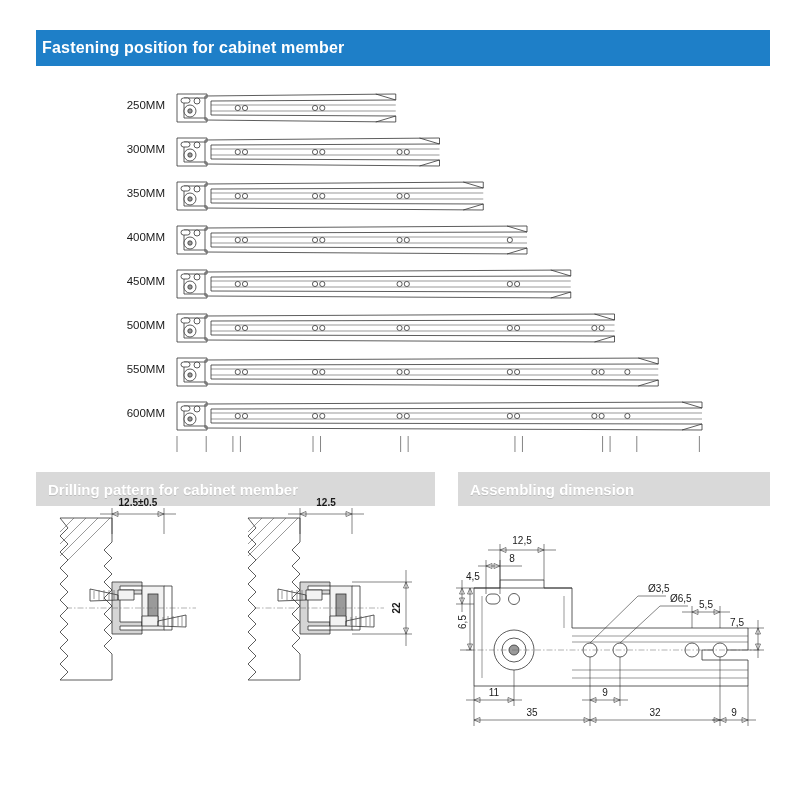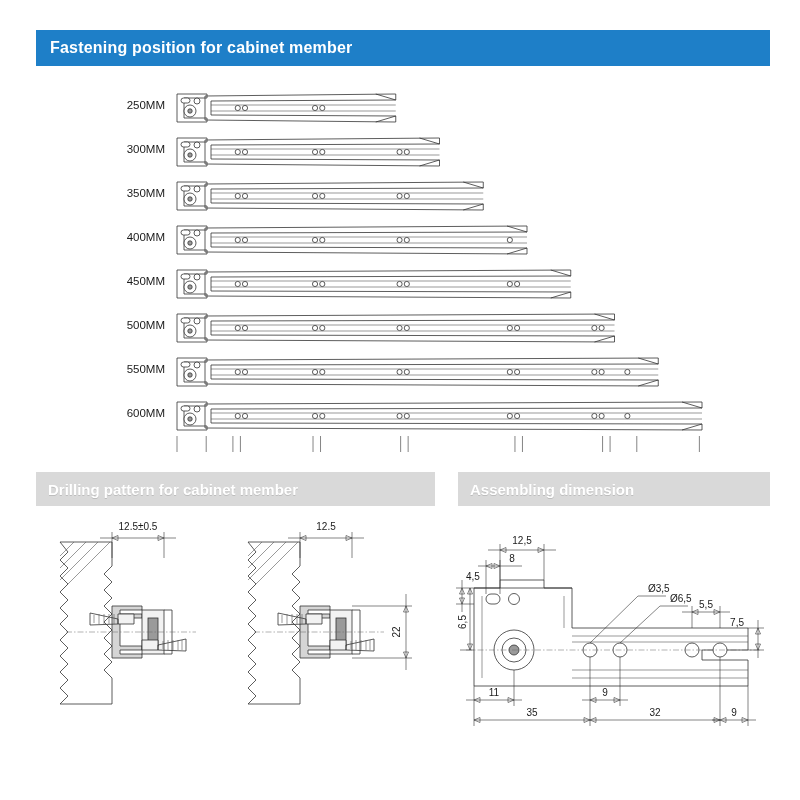--- a/index.html
+++ b/index.html
@@ -25,21 +25,21 @@
     display: flex; align-items: center;
   }
   .hdr-blue .bar-accent {
     width: 6px; height: 36px;
     background: #ffffff;
   }
   .hdr-blue .title {
     color: #ffffff;
     font-size: 16px;
     font-weight: bold;
-    padding-left: 14px;
+    padding-left: 6px;
     letter-spacing: .2px;
   }
 
   .hdr-gray {
     position: absolute;
     height: 34px;
     background: #d9d9d9;
     display: flex; align-items: center;
   }
   .hdr-gray .bar-accent {
@@ -53,21 +53,21 @@
     padding-left: 12px;
     text-shadow: 0 1px 0 #bdbdbd;
   }
   #hdr-drill { left: 30px; top: 472px; width: 405px; }
   #hdr-assem { left: 452px; top: 472px; width: 318px; }
 
   
   svg { display: block; }
   .panel { position: absolute; }
   #panel-fasten { left: 42px; top: 72px; }
-  #panel-drill  { left: 30px; top: 514px; }
+  #panel-drill  { left: 30px; top: 490px; font-weight: bold; }
   #panel-assem  { left: 452px; top: 510px; }
 
   text {
     font-family: "Liberation Sans", sans-serif;
     fill: #1a1a1a;
   }
   .lbl-size { font-size: 11.5px; }
   .dim-txt  { font-size: 8px; }
   .dim-txt-md { font-size: 10px; }
   .ln   { stroke: #333; fill: none; stroke-width: .8; }

